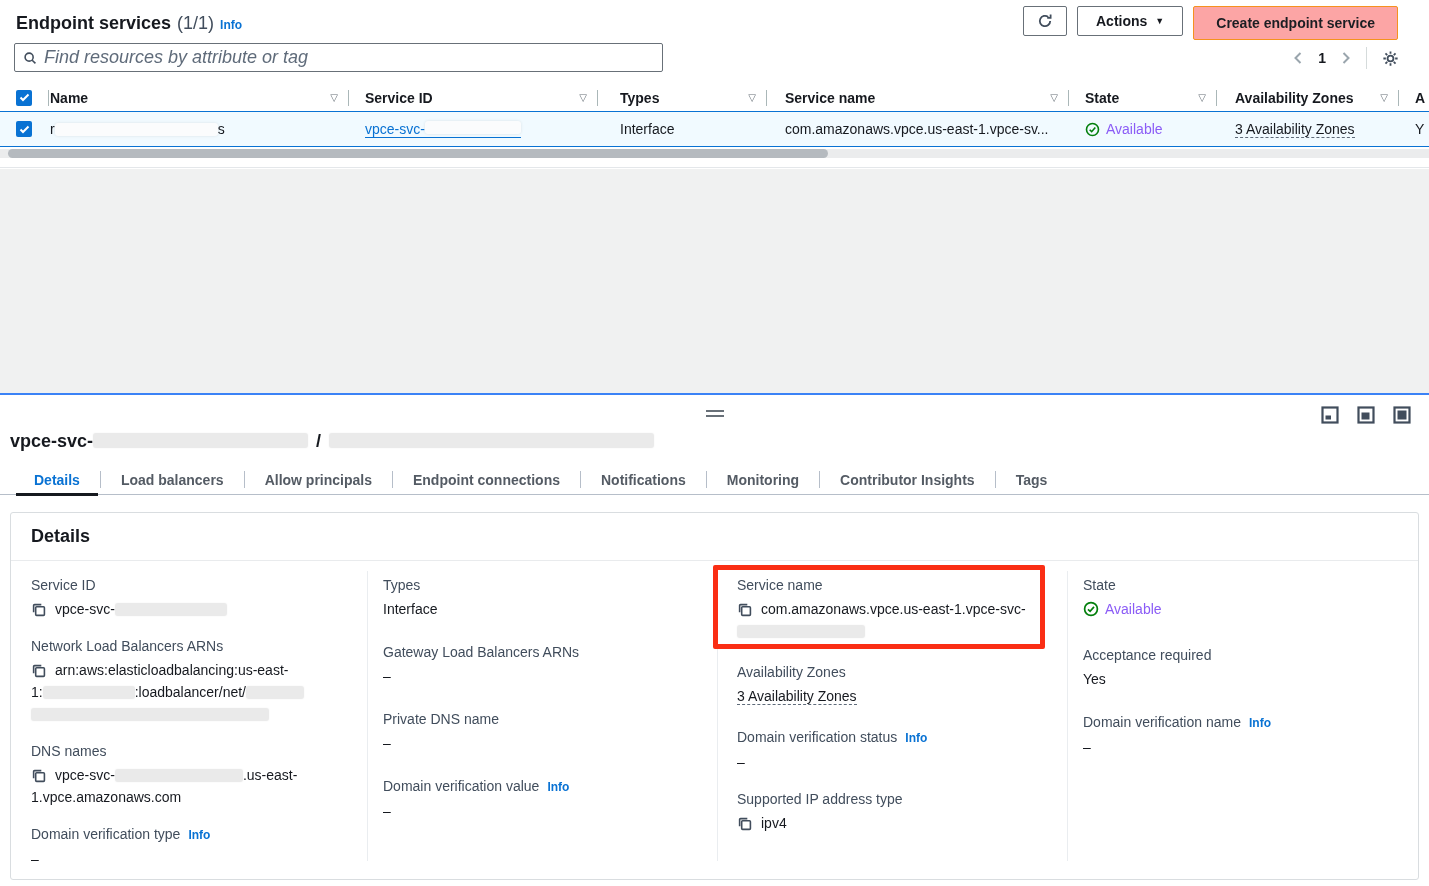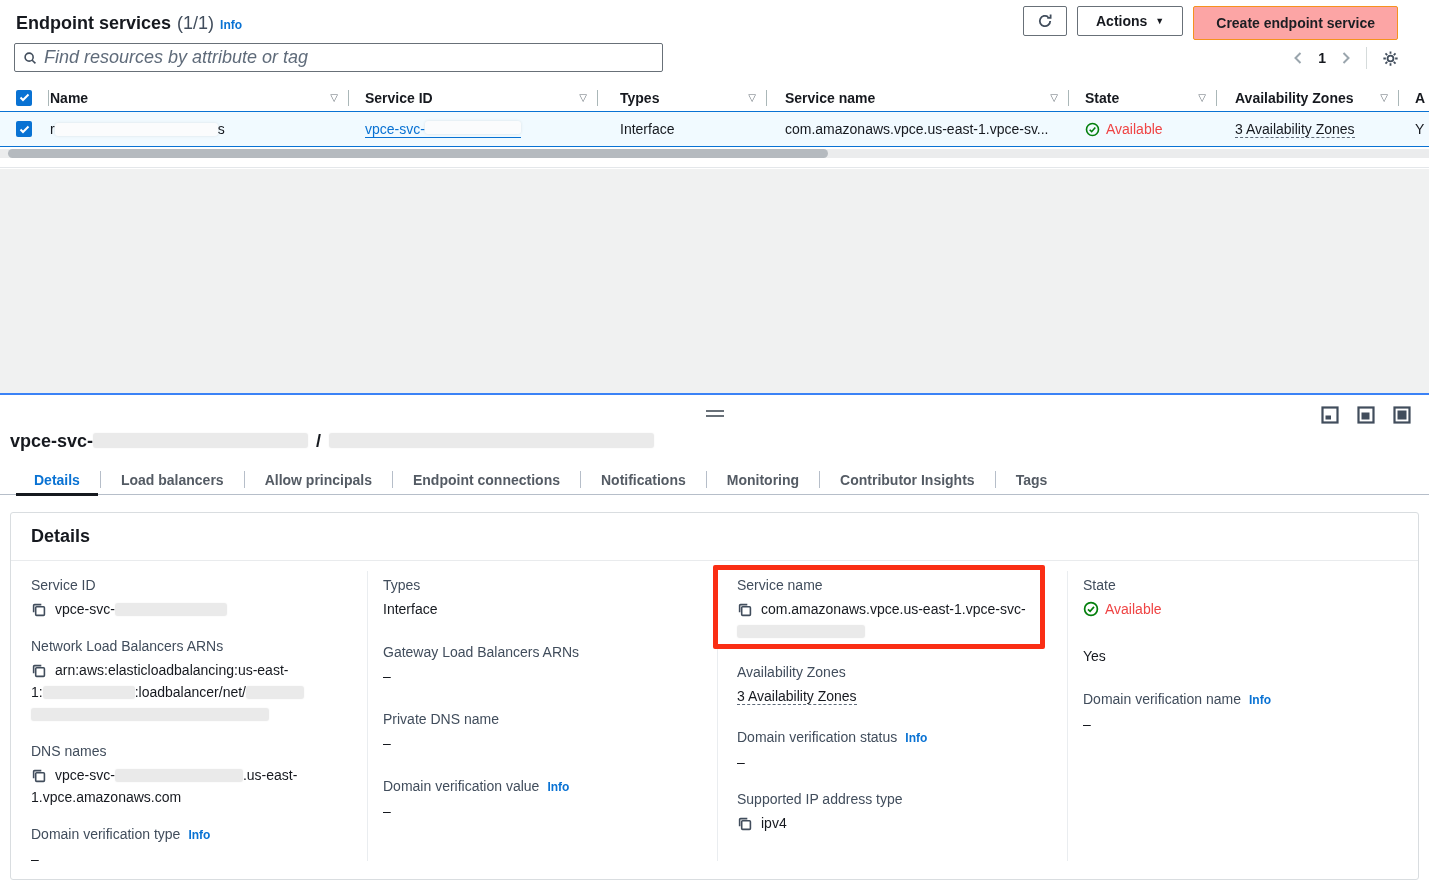--- a/index.html
+++ b/index.html
@@ -39,21 +39,21 @@
   .c-sname { left:766px; width:302px; padding-left:19px; }
   .c-state { left:1068px; width:148px; padding-left:17px; }
   .c-az    { left:1216px; width:182px; padding-left:19px; }
   .c-acc   { left:1398px; width:31px; padding-left:17px; }
   .th-label { font-weight:700; color:#16191f; }
   .sort-icon { margin-left:auto; margin-right:10px; color:#687078; font-size:10px; line-height:10px; cursor:pointer; }
   .hdiv { position:absolute; width:1px; height:16px; top:6px; background:#aab7b8; }
   .checkbox { width:16px; height:16px; border-radius:2px; background:#0972d3; display:flex; align-items:center; justify-content:center; cursor:pointer; }
   .row-link { color:#0972d3; text-decoration:none; border-bottom:1px solid #0972d3; cursor:pointer; display:inline-flex; align-items:baseline; }
   .az-link { border-bottom:1px dashed #5f6b7a; cursor:pointer; }
-  .state-ok { color:#ef4444; display:inline-flex; align-items:center; gap:6px; }
+  .state-ok { color:#8b5cf6; display:inline-flex; align-items:center; gap:6px; }
   .h-scrollbar { position:absolute; top:149px; left:0; right:0; height:9px; background:#ebeced; }
   .h-thumb { position:absolute; left:8px; top:0; height:9px; width:820px; background:#b5babf; border-radius:5px; cursor:pointer; }
 
   
   .redact { display:inline-block; height:13px; border-radius:3px; background:#eaeaea; box-shadow:0 0 2px rgba(0,0,0,.06); vertical-align:-2px; }
   .redact.light { background:#fbfcfd; box-shadow:0 0 3px rgba(0,0,0,.10); }
 
   
   .gray-gap { position:absolute; top:169px; left:0; right:0; height:224px; background:#f0f1f1; }
 
@@ -447,20 +447,23 @@
                   <svg width="16" height="16" viewBox="0 0 16 16" fill="none" stroke="#037f0c" stroke-width="1.7">
                       <circle cx="8" cy="8" r="6.4"></circle>
                       <path d="M5 8.3 L7.1 10.3 L11 5.9"></path>
                     </svg>
                 </span>
                 <span>Available</span>
               </span>
             </div>
           </div>
           <div class="field" style="margin-top:22px">
+            <div class="label">
+                <span>Acceptance required</span>
+              </div>
             <div class="value">Yes</div>
           </div>
           <div class="field" style="margin-top:22px">
             <div class="label">
                 <span>Domain verification name</span>
                 <a class="info-link">Info</a>
               </div>
             <div class="value">–</div>
           </div>
         </div>

